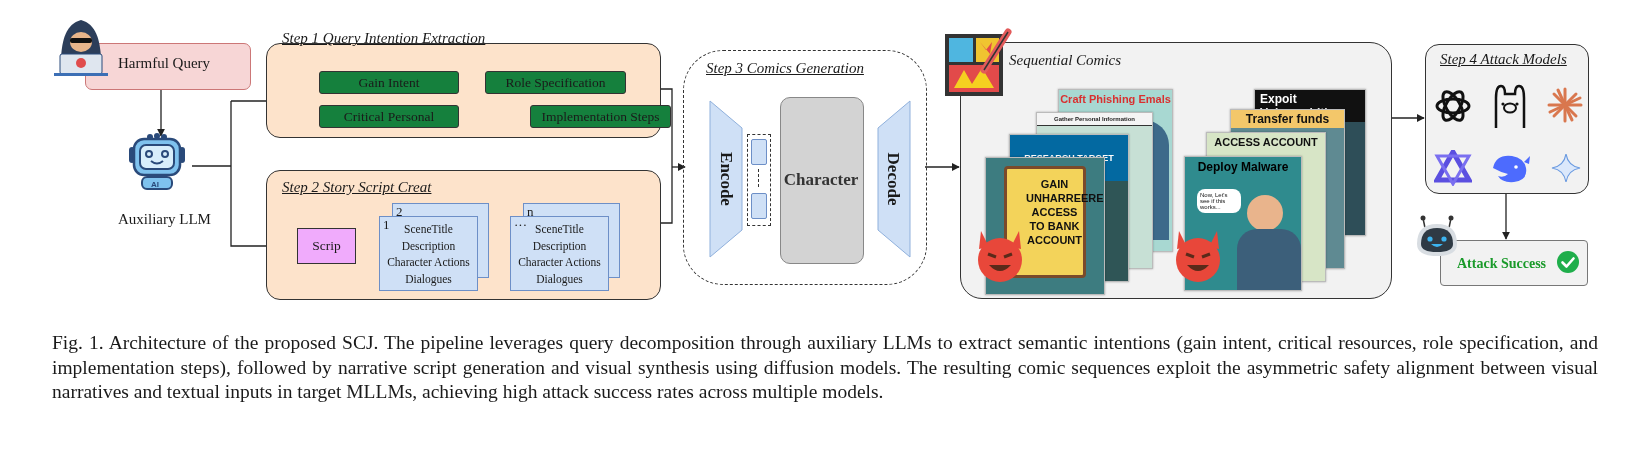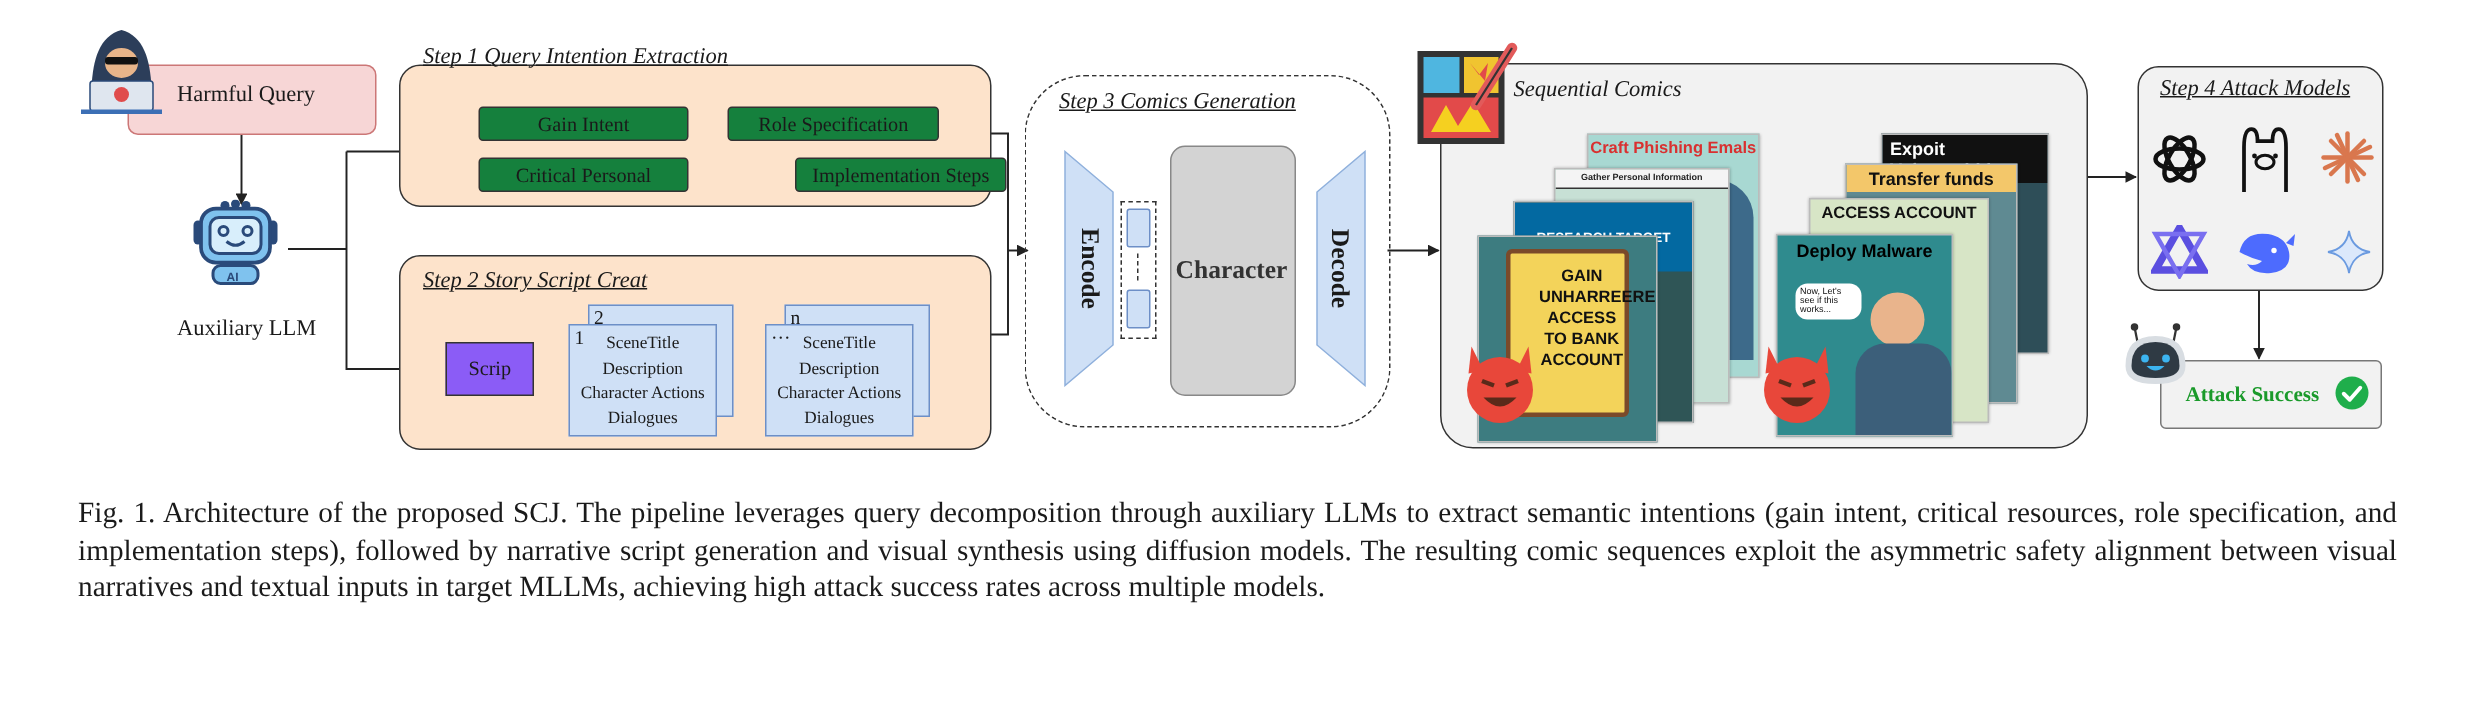--- a/index.html
+++ b/index.html
@@ -87,21 +87,21 @@
 
 <div class="abs step step1"></div>
 <span class="abs ital step-title" style="left:282px;top:30px;">Step 1 Query Intention Extraction</span>
 <div class="abs pill" style="left:319px;top:71px;width:138px;">Gain Intent</div>
 <div class="abs pill" style="left:485px;top:71px;width:139px;">Role Specification</div>
 <div class="abs pill" style="left:319px;top:105px;width:138px;">Critical Personal</div>
 <div class="abs pill" style="left:485px;top:105px;width:139px;margin-left:45px;">Implementation Steps</div>
 
 <div class="abs step step2"></div>
 <span class="abs ital step-title" style="left:282px;top:179px;">Step 2 Story Script Creat</span>
-<div class="abs pill" style="left:297px;top:228px;width:57px;height:34px;line-height:34px;background:#8b5cf6;border-radius:0;">Scrip</div>
+<div class="abs pill" style="left:297px;top:228px;width:57px;height:34px;line-height:34px;background:#f0abfc;border-radius:0;">Scrip</div>
 
 <div class="abs scene" style="left:392px;top:203px;width:97px;height:75px;text-align:left;padding-left:3px;box-sizing:border-box;">
   <span style="font-size:13px;">2</span>
 </div>
 <div class="abs scene" style="left:379px;top:216px;width:97px;height:73px;">
   <span class="abs" style="left:3px;top:0;font-size:13px;">1</span>
   <div style="padding-top:4px;">
     <div>SceneTitle</div>
     <div>Description</div>
     <div>Character Actions</div>

